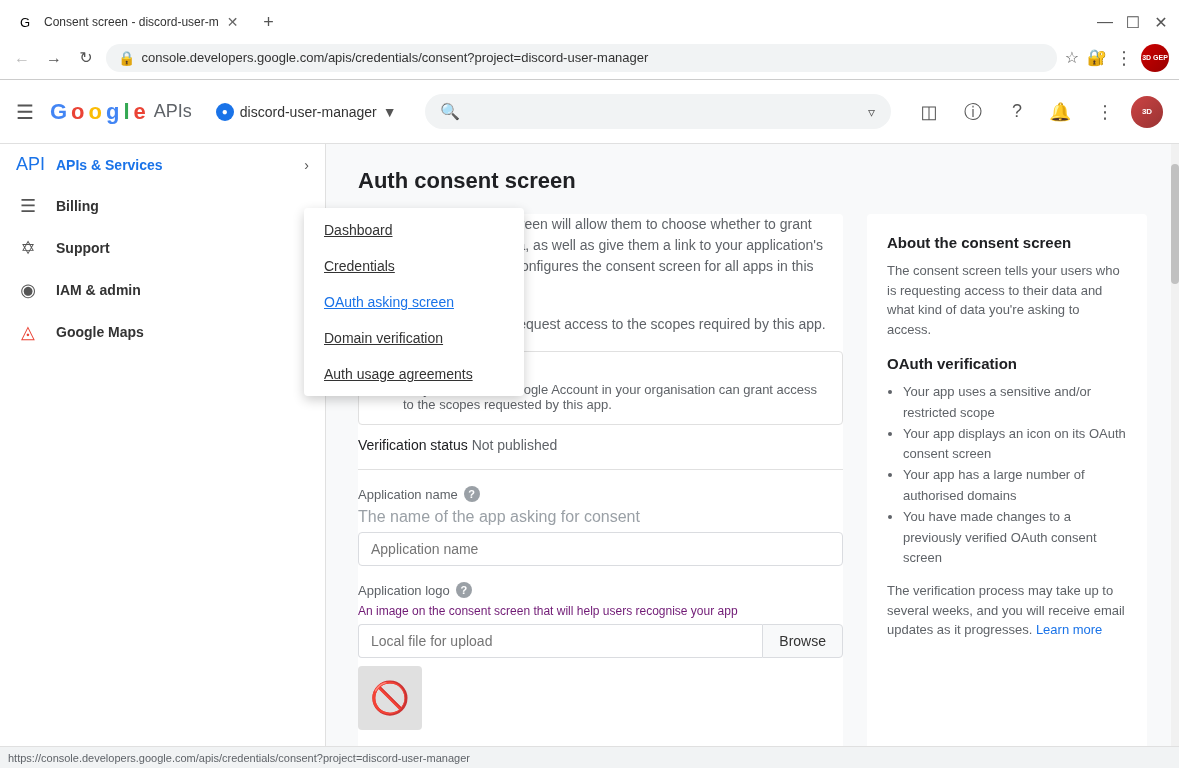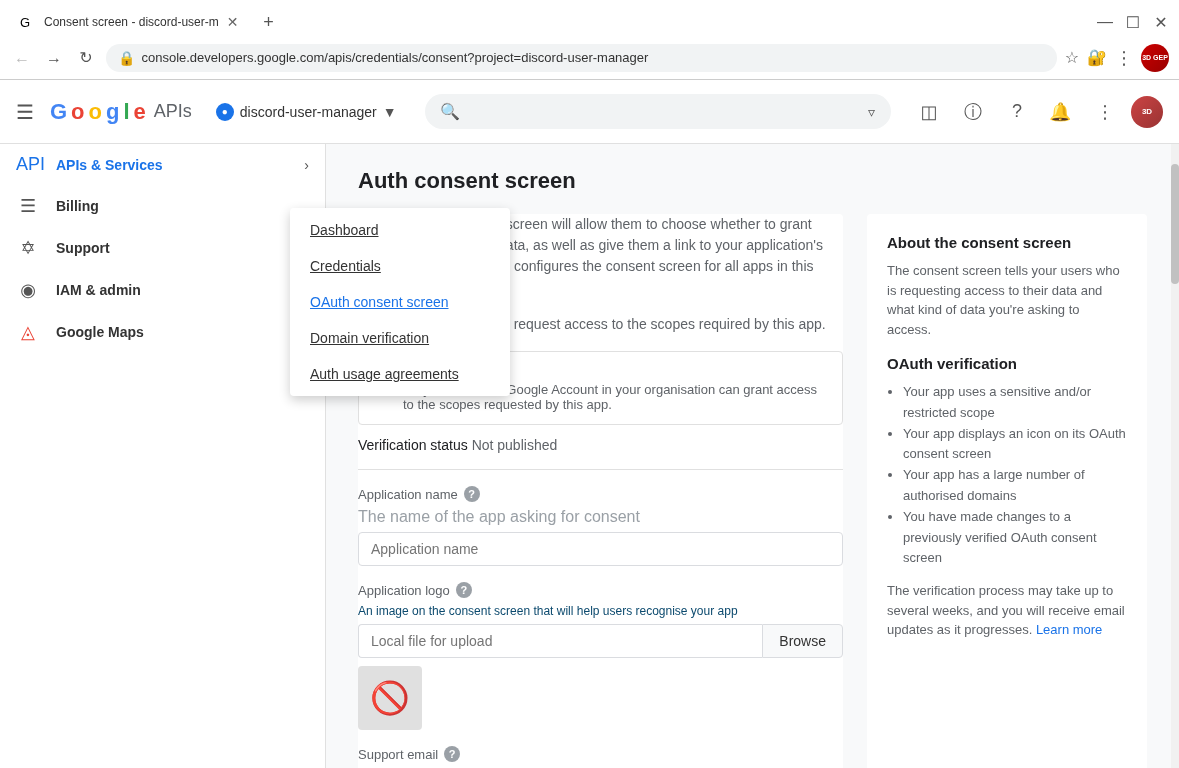--- a/index.html
+++ b/index.html
@@ -50,21 +50,21 @@
     
     .sidebar { width: 326px; background: #fff; border-right: 1px solid #e0e0e0; overflow-y: auto; flex-shrink: 0; }
     .sidebar-item { display: flex; align-items: center; padding: 10px 16px; cursor: pointer; gap: 16px; color: #333; font-size: 14px; }
     .sidebar-item.active { color: #1a73e8; }
     .sidebar-icon { font-size: 18px; color: #555; width: 24px; text-align: center; }
     .sidebar-item.active .sidebar-icon { color: #1a73e8; }
     .sidebar-label { flex: 1; font-weight: bold; }
     .sidebar-chevron { font-size: 14px; color: #555; }
 
     
-    .dropdown-menu { position: absolute; left: 290px; top: 64px; background: #fff; box-shadow: 0 4px 12px rgba(0,0,0,0.2); border-radius: 4px; z-index: 100; width: 220px; padding: 4px 0; }
+    .dropdown-menu { position: absolute; left: 304px; top: 64px; background: #fff; box-shadow: 0 4px 12px rgba(0,0,0,0.2); border-radius: 4px; z-index: 100; width: 220px; padding: 4px 0; }
     .dropdown-item { padding: 10px 20px; font-size: 14px; color: #333; cursor: pointer; display: block; }
     .dropdown-item.active { color: #1a73e8; }
 
     
     .main-content { flex: 1; overflow-y: auto; padding: 24px 32px; background: #f8f9fa; position: relative; }
     .page-title { font-size: 22px; color: #202124; margin-bottom: 20px; }
 
     .content-section { display: flex; gap: 24px; }
     .form-section { flex: 1; background: #fff; border-radius: 4px; }
 
@@ -220,21 +220,21 @@
         <div class="sidebar-item">
           <span class="sidebar-icon" style="color:#ea4335">◬</span>
           <span class="sidebar-label">Google Maps</span>
           <span class="sidebar-chevron">›</span>
         </div>
       </div>
 
       <div class="dropdown-menu">
         <a class="dropdown-item" href="#">Dashboard</a>
         <a class="dropdown-item" href="#">Credentials</a>
-        <a class="dropdown-item active" href="#" style="color:#1a73e8;font-weight:500">OAuth consent screen</a>
+        <a class="dropdown-item active" href="#" style="color:#1a73e8;font-weight:500">OAuth asking screen</a>
         <a class="dropdown-item" href="#">Domain verification</a>
         <a class="dropdown-item" href="#">Auth usage agreements</a>
       </div>
 
       <div class="main-content" style="margin-left: 0;">
         <h2 class="page-title">Auth consent screen</h2>
 
         <div class="content-section">
 
           <div class="form-section">
@@ -268,21 +268,21 @@
               </div>
               <p style="font-size:16px;color:#9aa0a6;margin-bottom:6px;">The name of the app asking for consent</p>
               <input class="field-input" type="text" placeholder="Application name" style="">
             </div>
 
             <div class="field-group">
               <div class="field-label">
                 <span>Application logo</span>
                 <div class="field-question">?</div>
               </div>
-              <p style="font-size:12px;color:#0c4a6e;margin-bottom:6px;">An image on the consent screen that will help users recognise your app</p>
+              <p style="font-size:12px;color:#701a75;margin-bottom:6px;">An image on the consent screen that will help users recognise your app</p>
               <div class="file-upload-row">
                 <input class="file-upload-input" type="text" readonly="" placeholder="Local file for upload" style="">
                 <button class="browse-btn">Browse</button>
               </div>
               <div class="logo-placeholder">
                 <span class="logo-icon">🚫</span>
               </div>
             </div>
 
             <div class="field-group">
@@ -313,14 +313,17 @@
 
           </div>
         </div>
       </div>
 
       <div class="scrollbar-track">
         <div class="scrollbar-thumb"></div>
       </div>
     </div>
 
+    <div class="status-bar">
+      <span>https://console.developers.google.com/apis/credentials/consent?project=discord-user-manager</span>
+    </div>
   </div>
 </div>
 
 </body></html>

